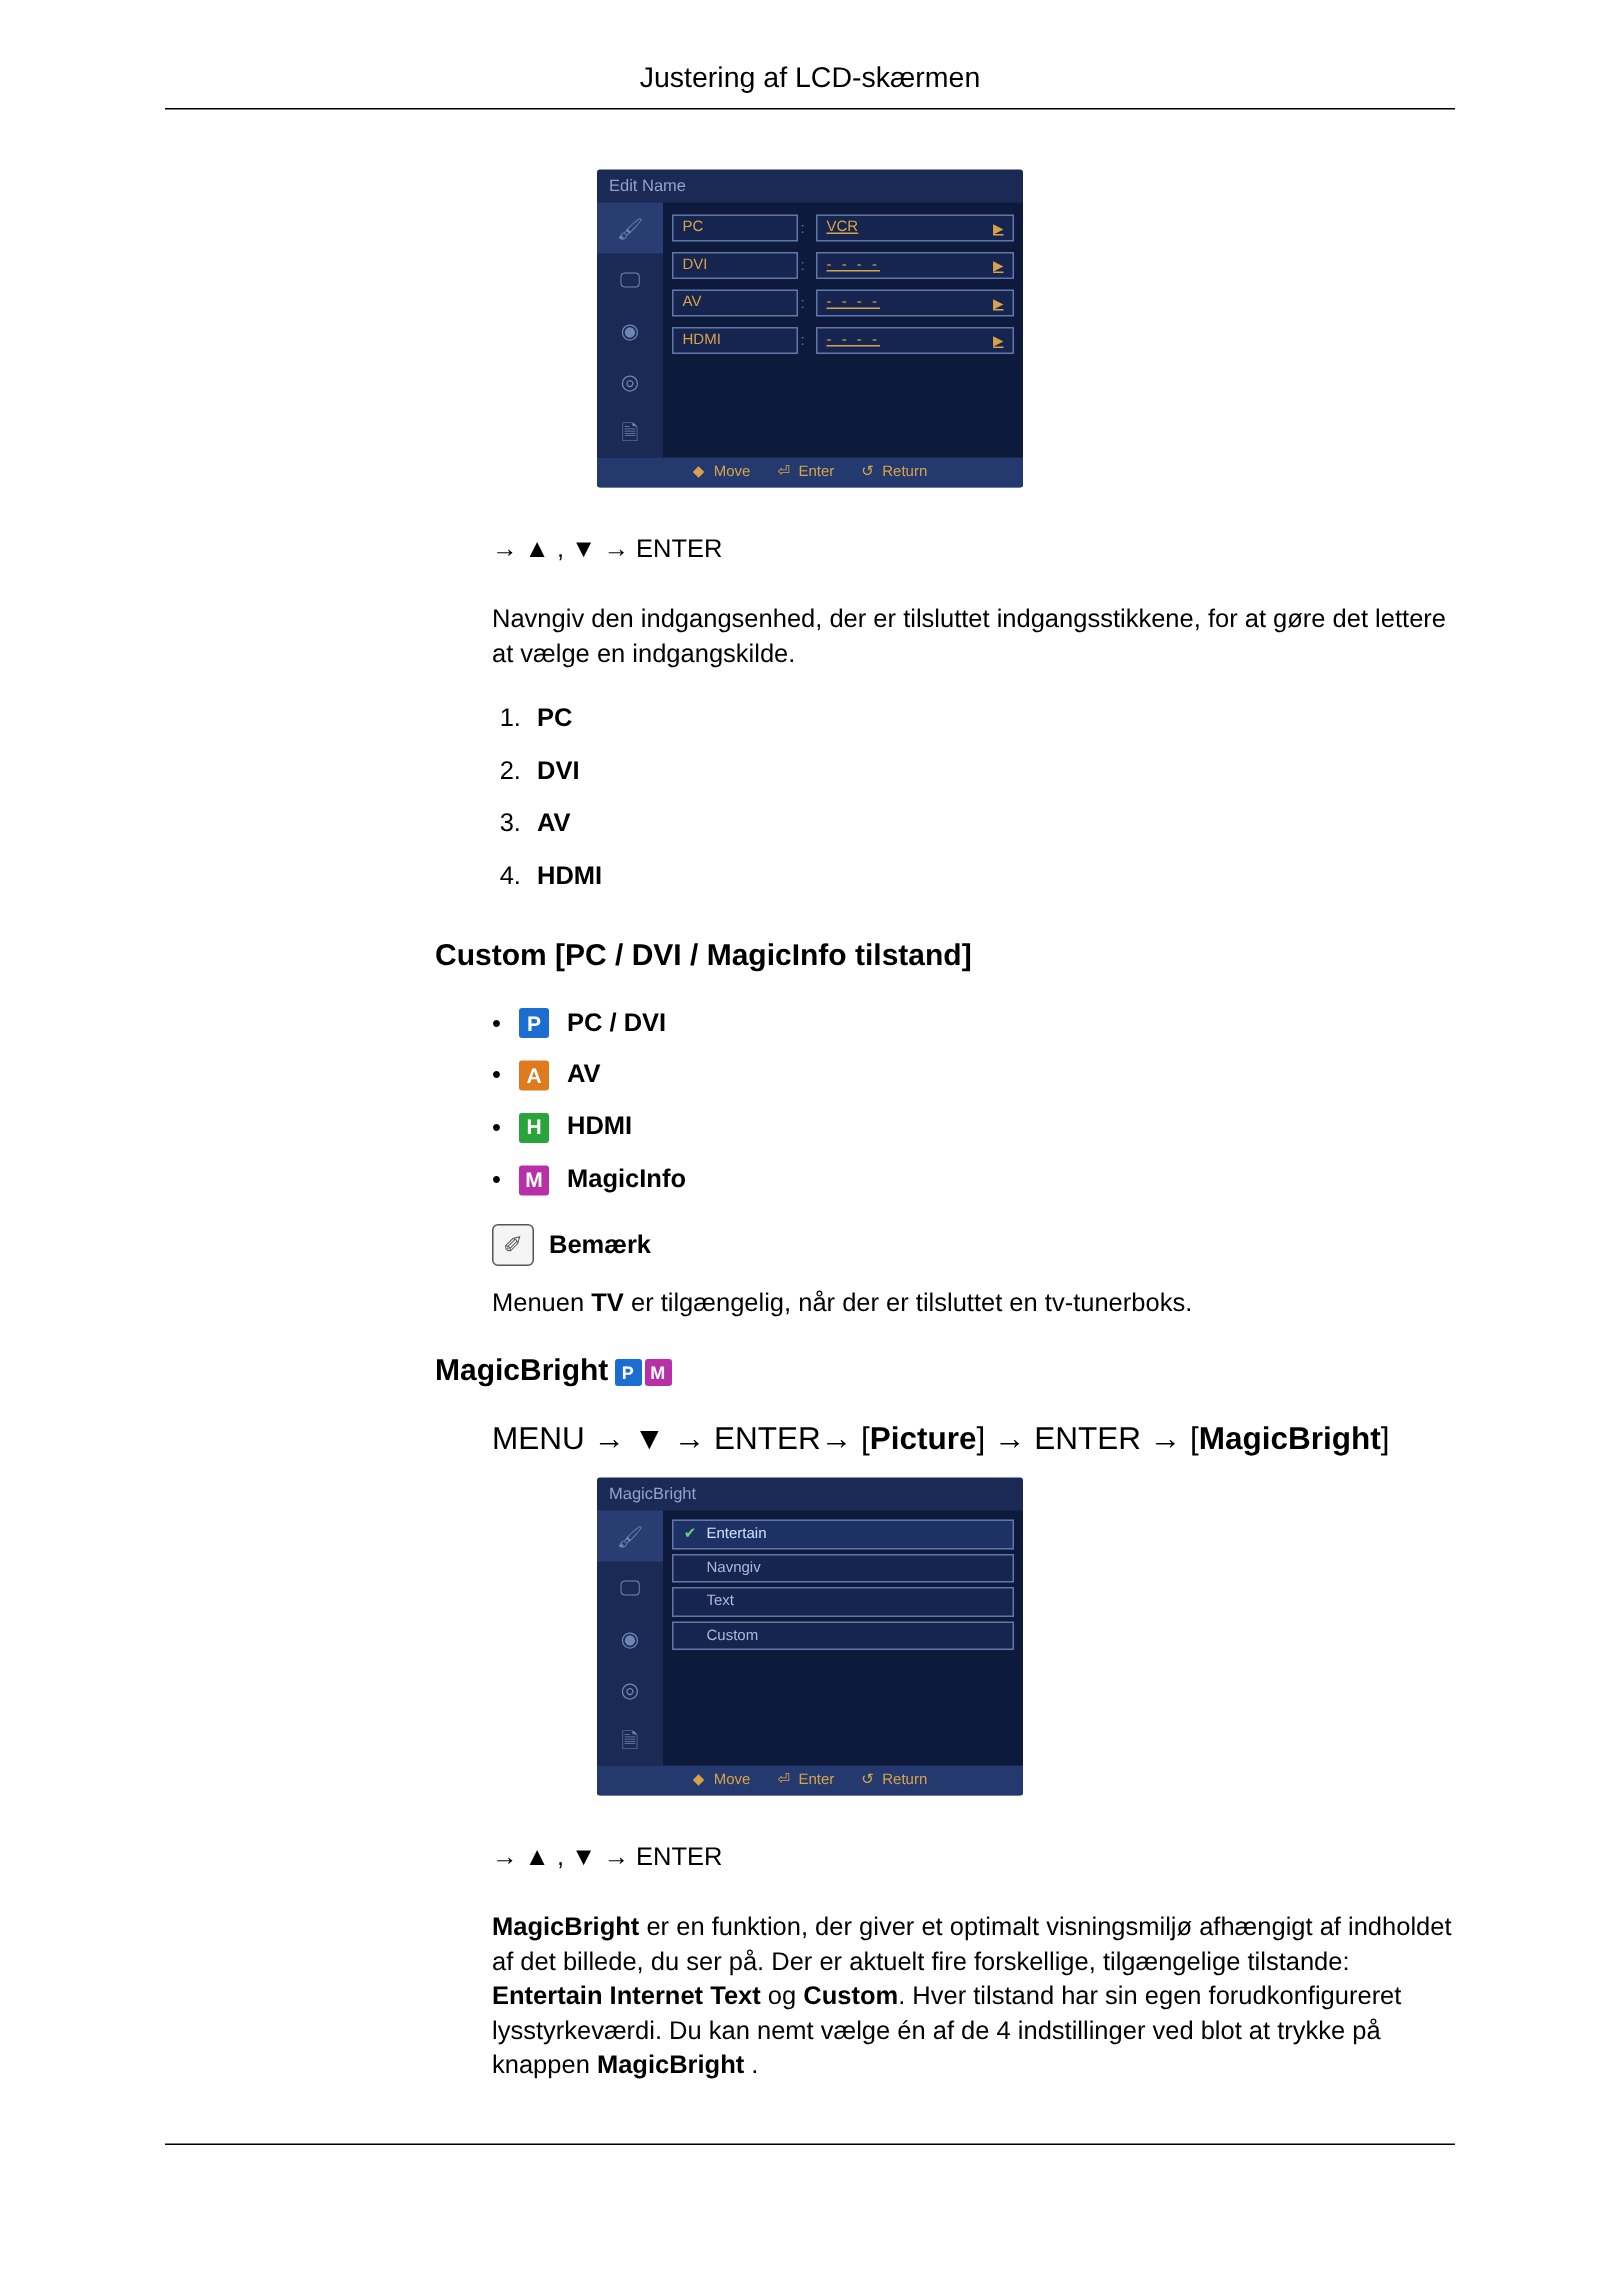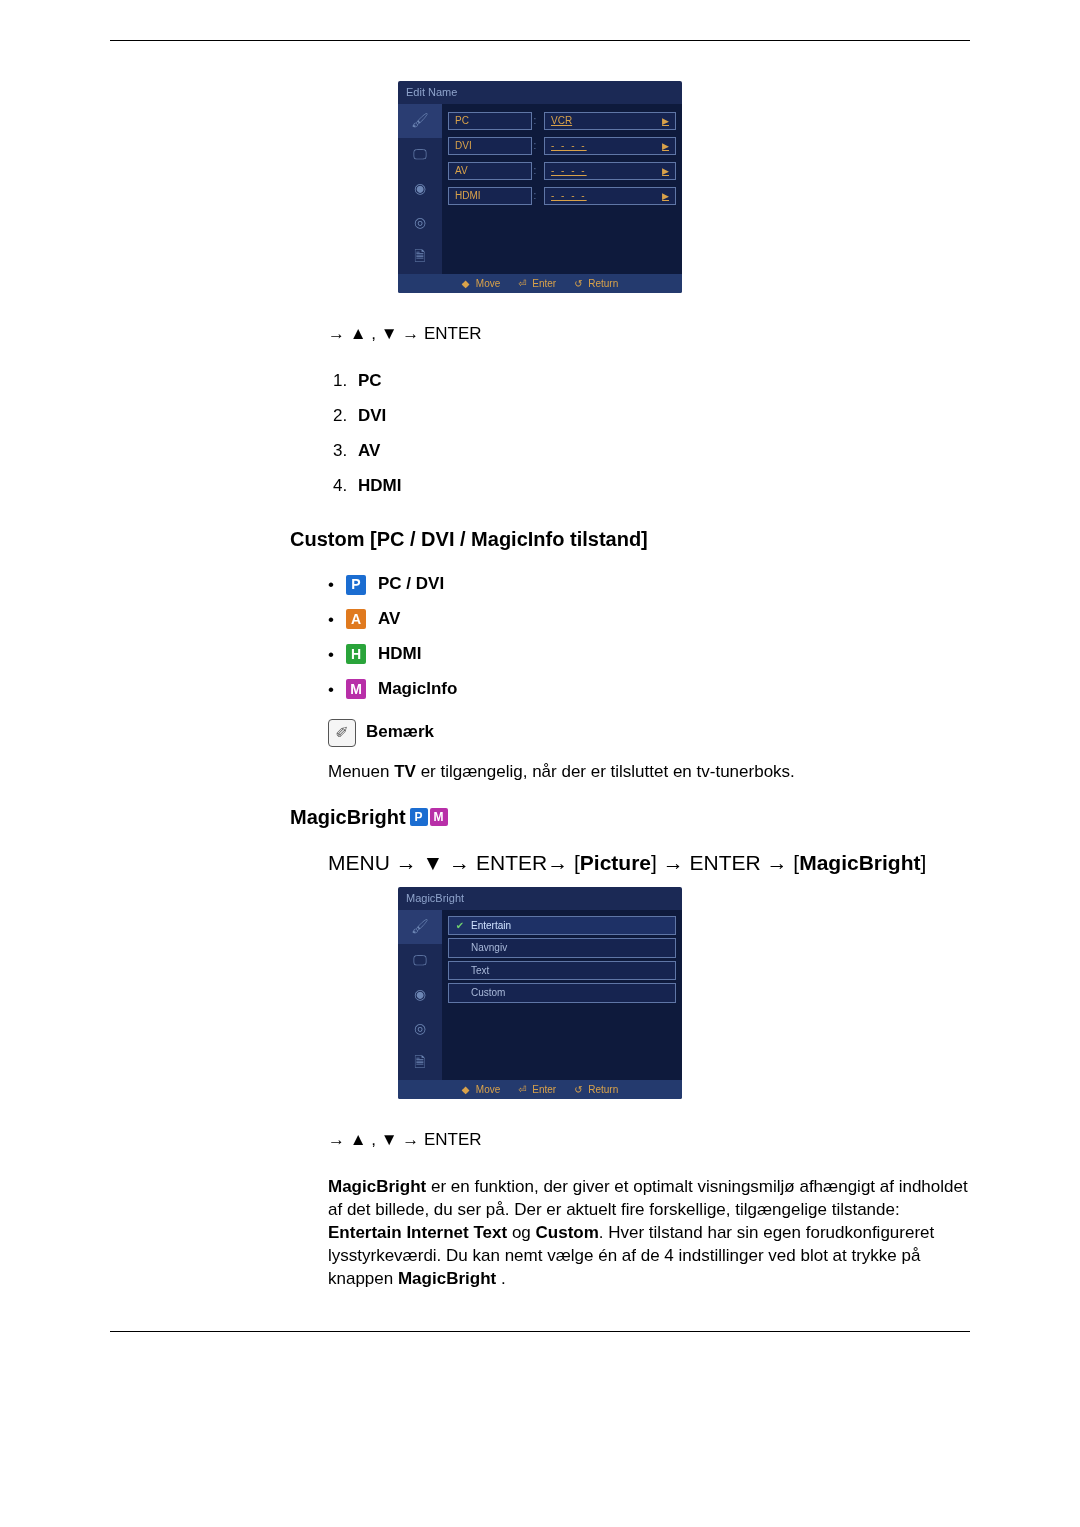--- a/index.html
+++ b/index.html
@@ -236,20 +236,21 @@
   .menu-path {
     margin: 0 0 10px 218px;
     font-size: 21px;
   }
   .b { font-weight: bold; }
 </style>
 </head>
 <body>
 
 <div class="page">
+  <div class="header-title">Justering af LCD-skærmen</div>
   <hr class="hr-top">
 
   <div class="content">
 
     <div class="osd-wrap">
       <div class="osd">
         <div class="osd-title">Edit Name</div>
         <div class="osd-body">
           <div class="osd-side">
             <div class="osd-side-item active">
@@ -315,20 +316,21 @@
           <span>
               <span class="osd-icon">↺</span>
               <span class="g">Return</span>
             </span>
         </div>
       </div>
     </div>
 
     <div class="nav-line">→ ▲ , ▼ → ENTER</div>
 
+    <p class="body-text">Navngiv den indgangsenhed, der er tilsluttet indgangsstikkene, for at gøre det lettere at vælge en indgangskilde.</p>
 
     <ol class="num-list">
       <li><span class="b">PC</span></li>
       <li><span class="b">DVI</span></li>
       <li><span class="b">AV</span></li>
       <li><span class="b">HDMI</span></li>
     </ol>
 
     <h2 class="section">Custom [PC / DVI / MagicInfo tilstand]</h2>
 

